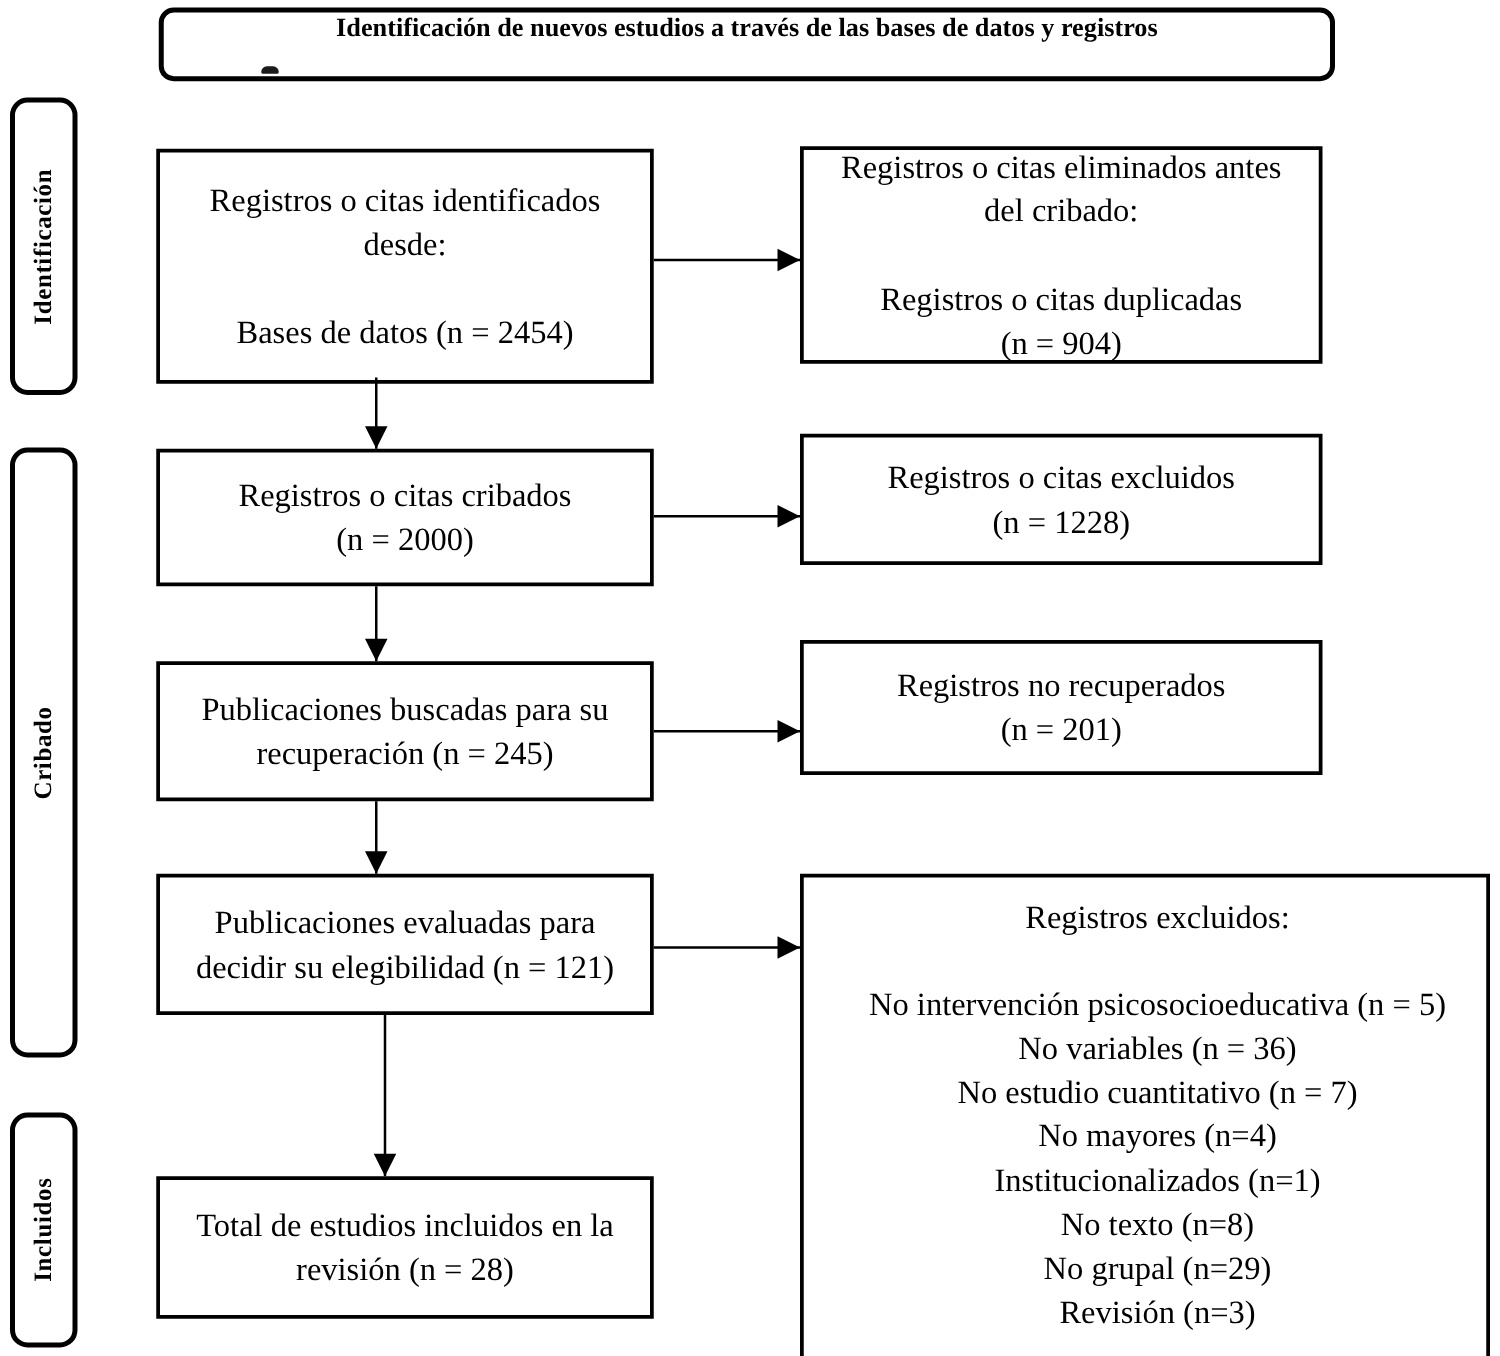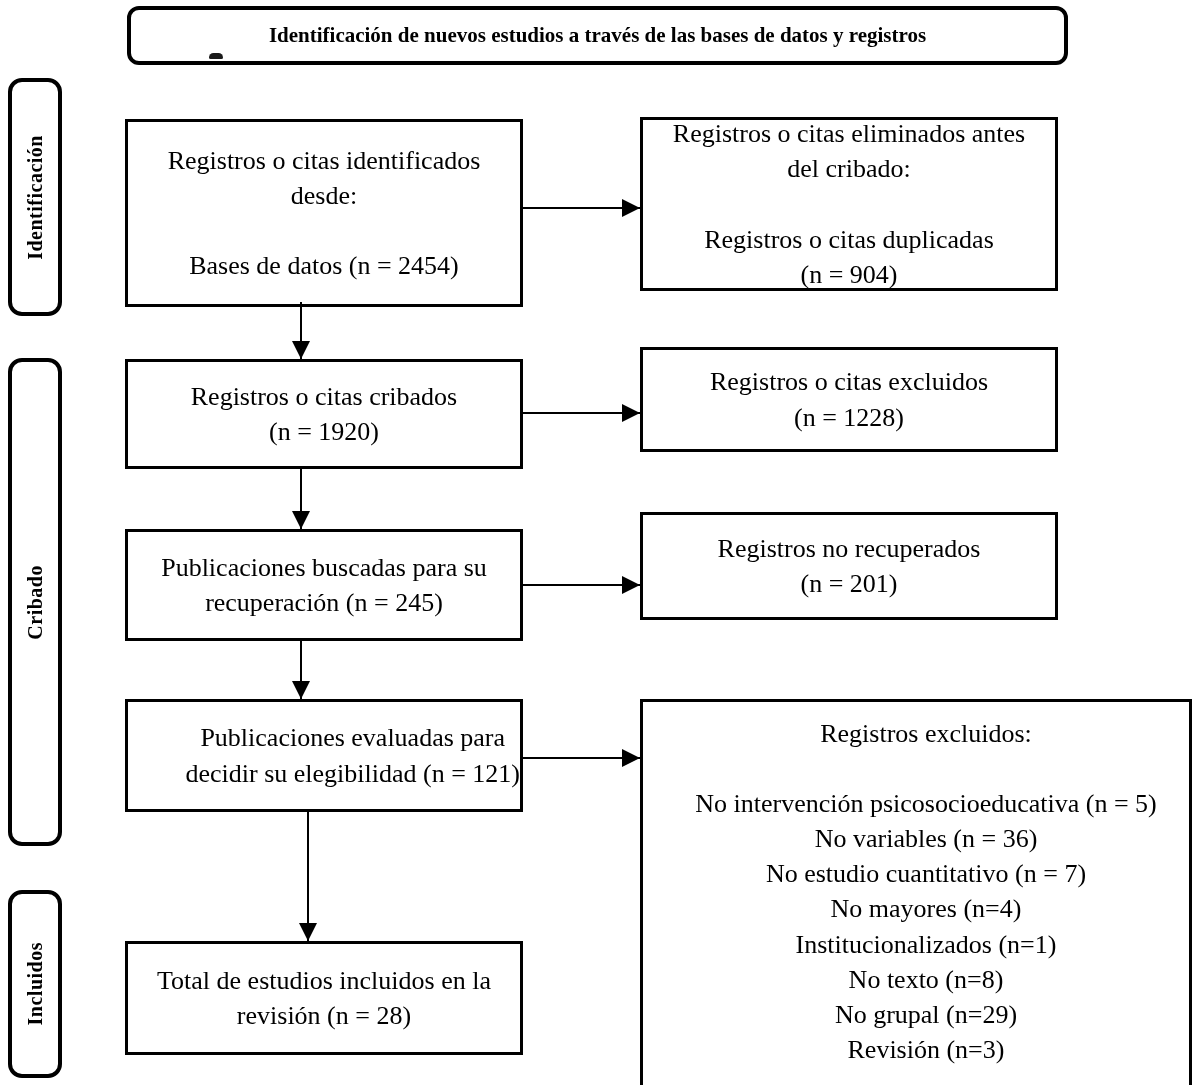--- a/index.html
+++ b/index.html
@@ -9,21 +9,21 @@
     position: relative;
     width: 1200px;
     height: 1085px;
     background: #fff;
     overflow: hidden;
   }
   .header-box {
     position: absolute;
     left: 127px; top: 6px; width: 941px; height: 59px;
     border: 4px solid #000; border-radius: 12px;
-    display: flex; align-items: center; justify-content: center;
+    display: flex; align-items: flex-start; justify-content: center;
     font-weight: bold; font-size: 21px;
     background: #fff;
   }
   .smudge {
     position: absolute; left: 78px; top: 43px;
     width: 14px; height: 6px; background: #1a1a1a;
     border-radius: 6px 6px 2px 2px;
   }
   .stage {
     position: absolute;
@@ -50,21 +50,21 @@
     display: flex; align-items: center; justify-content: center;
     text-align: center;
     font-size: 26px; line-height: 1.35;
   }
   .fbox .box-text { white-space: pre-line; }
   .col-left  { left: 125px; width: 398px; }
   .col-right { left: 640px; width: 418px; }
   .b1 { top: 119px; height: 188px; }
   .b2 { top: 359px; height: 110px; }
   .b3 { top: 529px; height: 112px; }
-  .b4 { top: 699px; height: 113px; justify-content: flex-end; }
+  .b4 { top: 699px; height: 113px; }
   .b5 { top: 941px; height: 114px; }
   .r1 { top: 117px; height: 174px; }
   .r2 { top: 347px; height: 105px; }
   .r3 { top: 512px; height: 108px; font-family: Liberation Serif, serif; }
   .r4 { top: 699px; height: 402px; width: 552px;
         align-items: flex-start; padding-top: 14px; padding-left: 20px; }
 
   .arrow-h {
     position: absolute; height: 2px; background: #000;
   }
@@ -123,21 +123,21 @@
   <div class="fbox col-right r1">
     <span class="box-text">Registros o citas eliminados antes
 del cribado:
 
 Registros o citas duplicadas
 (n = 904)</span>
   </div>
 
   <div class="fbox col-left b2">
     <span class="box-text">Registros o citas cribados
-(n = 1920)</span>
+(n = 2000)</span>
   </div>
   <div class="fbox col-right r2">
     <span class="box-text">Registros o citas excluidos
 (n = 1228)</span>
   </div>
 
   <div class="fbox col-left b3">
     <span class="box-text">Publicaciones buscadas para su
 recuperación (n = 245)</span>
   </div>

